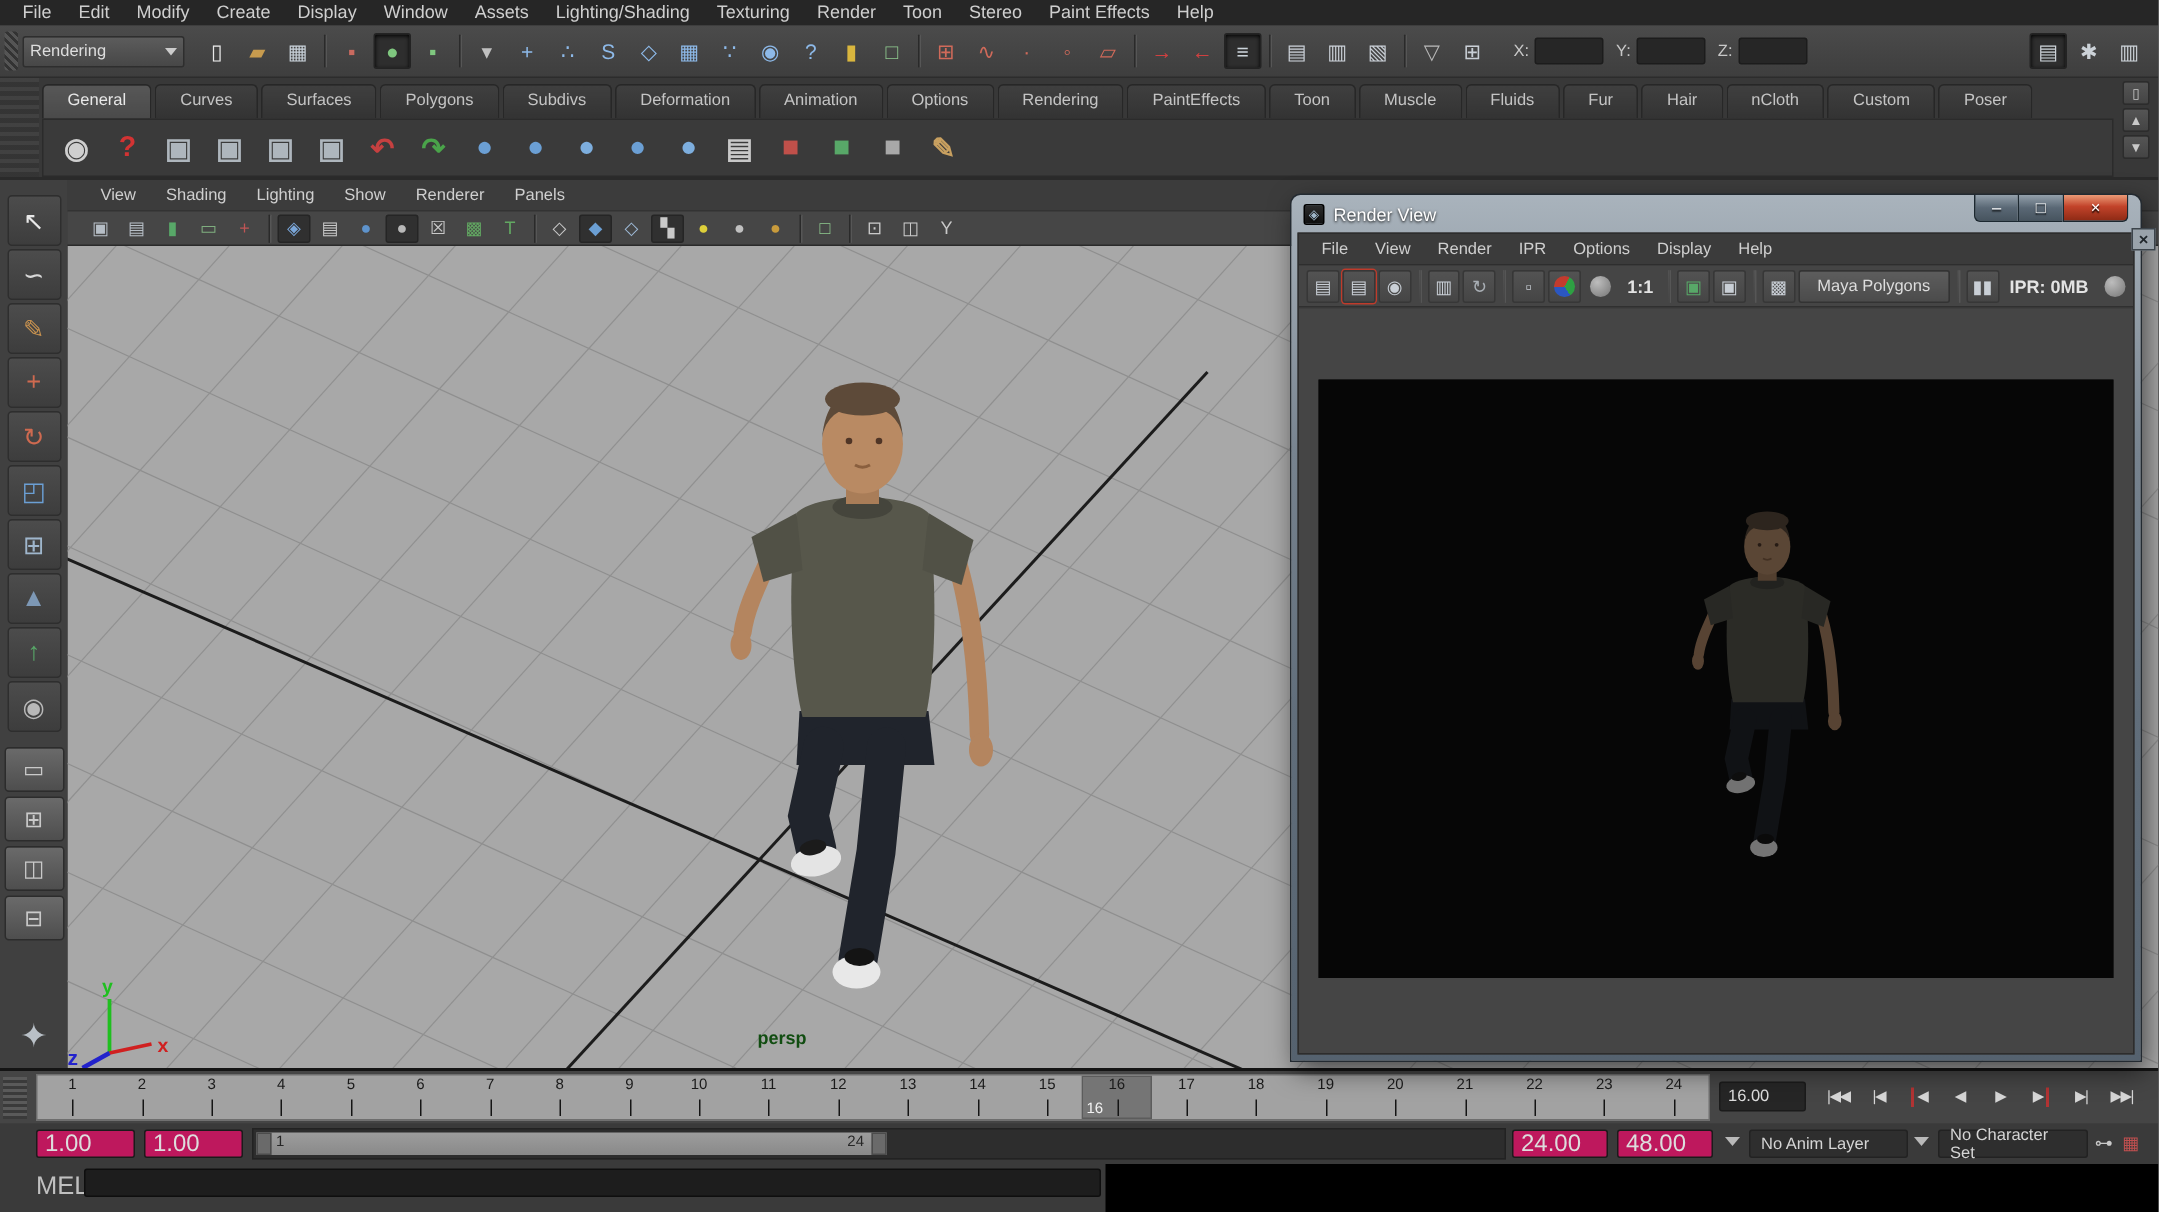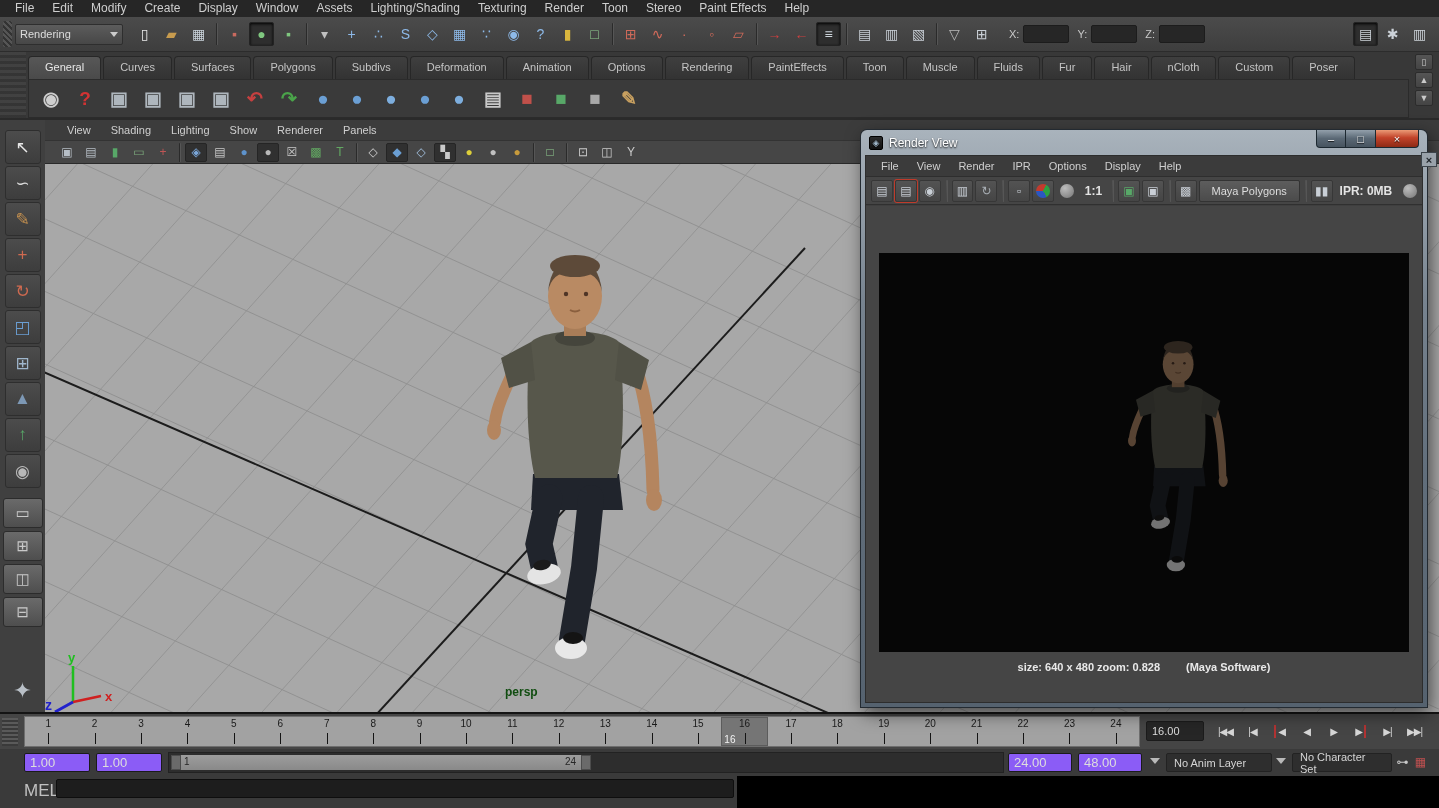--- a/index.html
+++ b/index.html
@@ -134,22 +134,22 @@
   .tl-time { position:absolute; left:1146px; top:7px; width:58px; height:20px; background:#262626;
              border:1px solid #1b1b1b; border-radius:2px; color:#ddd; font-size:11px; padding:0 5px; }
   .tl-playback { position:absolute; left:1212px; top:5px; display:flex; }
   .pb { width:27px; height:24px; display:flex; align-items:center; justify-content:center;
         color:#d6d6d6; font-size:10px; letter-spacing:-1px; }
   .pb.redl::before { content:""; width:2px; height:13px; background:#b23333; margin-right:2px; }
   .pb.redr::after { content:""; width:2px; height:13px; background:#b23333; margin-left:2px; }
 
   
   #rangebar { position:absolute; left:0; top:749px; right:0; height:27px; background:#3a3a3a; }
-  .rfield { position:absolute; top:4px; height:19px; background:#8b5cf6; border:1px solid #1b1b1b;
-            border-radius:2px; color:#ddd; font-size:13px; padding:0 5px; }
+  .rfield { position:absolute; top:4px; height:19px; background:#be185d; border:1px solid #1b1b1b;
+            border-radius:2px; color:#ddd; font-size:16px; padding:0 5px; }
   .r-track { position:absolute; left:168px; top:3px; width:836px; height:21px; background:#2d2d2d;
              border:1px solid #222; }
   .r-bar { position:absolute; left:2px; top:2px; bottom:2px; width:420px;
            background:linear-gradient(#9d9d9d,#898989); }
   .r-bar .lab { position:absolute; top:1px; color:#262626; font-size:10px; }
   .r-bar .lab.l { left:13px; } .r-bar .lab.r { right:15px; }
   .rh { position:absolute; top:0; bottom:0; width:10px; background:#6a6a6a; border:1px solid #4c4c4c; }
   .rh.l { left:0; } .rh.r { right:0; }
   .r-drop { position:absolute; top:4px; height:19px; background:#2e2e2e; border:1px solid #222;
             color:#d5d5d5; font-size:11px; display:flex; align-items:center; padding:0 7px; border-radius:2px; }
@@ -571,24 +571,20 @@
           <div class="rvbtn dot"></div>
         </div>
       <div class="rv-canvas">
         <div class="rv-image">
           <svg width="530" height="399" viewBox="0 0 530 399">
             <rect width="530" height="399" fill="#060606"></rect>
             <use href="#char" xlink:href="#char" transform="translate(249,84) scale(0.57)" class="dark-char"></use>
           </svg>
         </div>
         <div class="rv-status">
-          <div class="row">
-            <span>size: 640 x 480 zoom: 0.828</span>
-            <span>(Maya Software)</span>
-          </div>
         </div>
       </div>
     </div>
   </div>
 
   <div id="panel-close">×</div>
 
   <div id="timeline">
     <div class="tl-grip"></div>
     <div class="tl-track">

